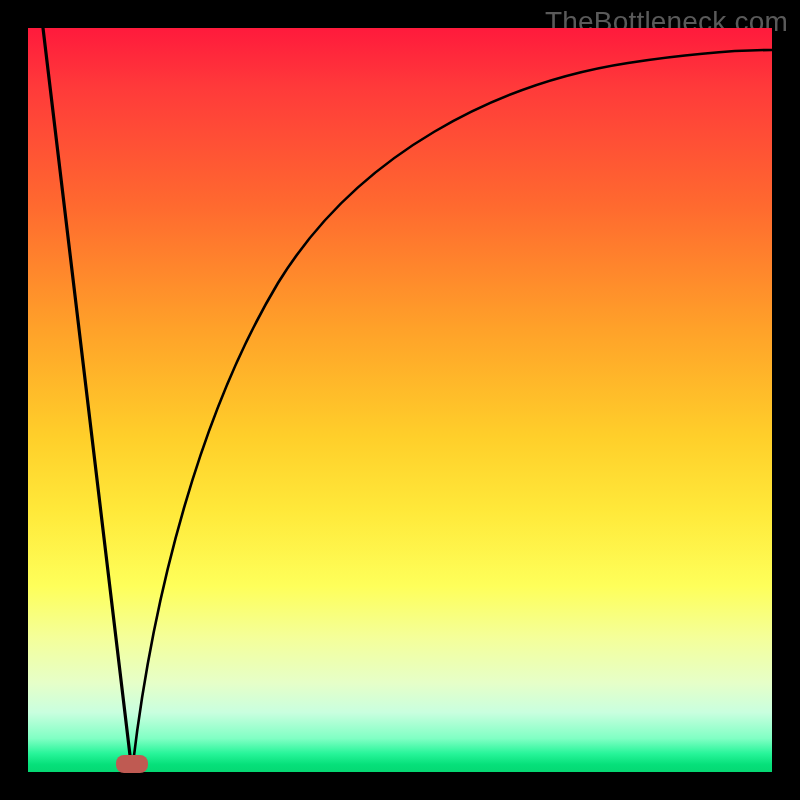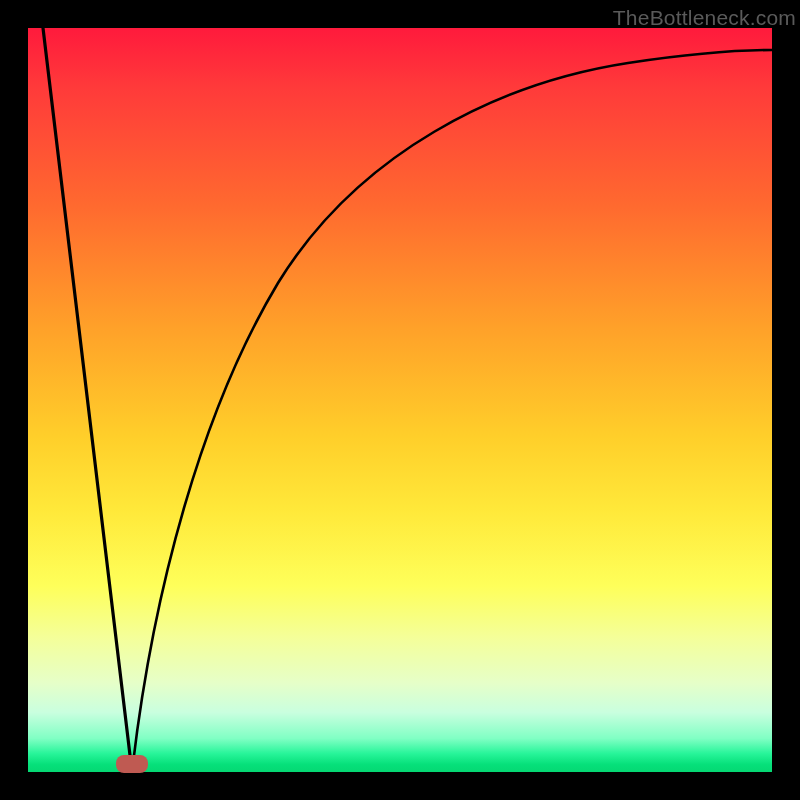--- a/index.html
+++ b/index.html
@@ -38,23 +38,23 @@
       #c9ffdf 92%,
       #80ffc4 95.5%,
       #28f59a 97.5%,
       #06e07a 99%,
       #05d873 100%
     );
   }
   .watermark {
     position: absolute;
     top: 6px;
-    right: 4px;
+    right: 12px;
     color: #5a5a5a;
-    font-size: 21px;
+    font-size: 28px;
     font-weight: 500;
     letter-spacing: 0.2px;
     user-select: none;
   }
   svg.curves {
     position: absolute;
     left: 0;
     top: 0;
     width: 744px;
     height: 744px;

